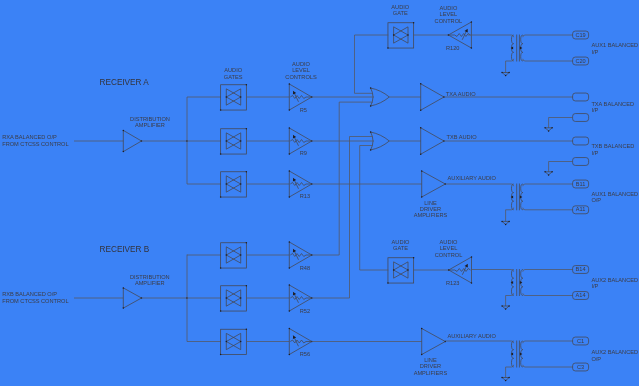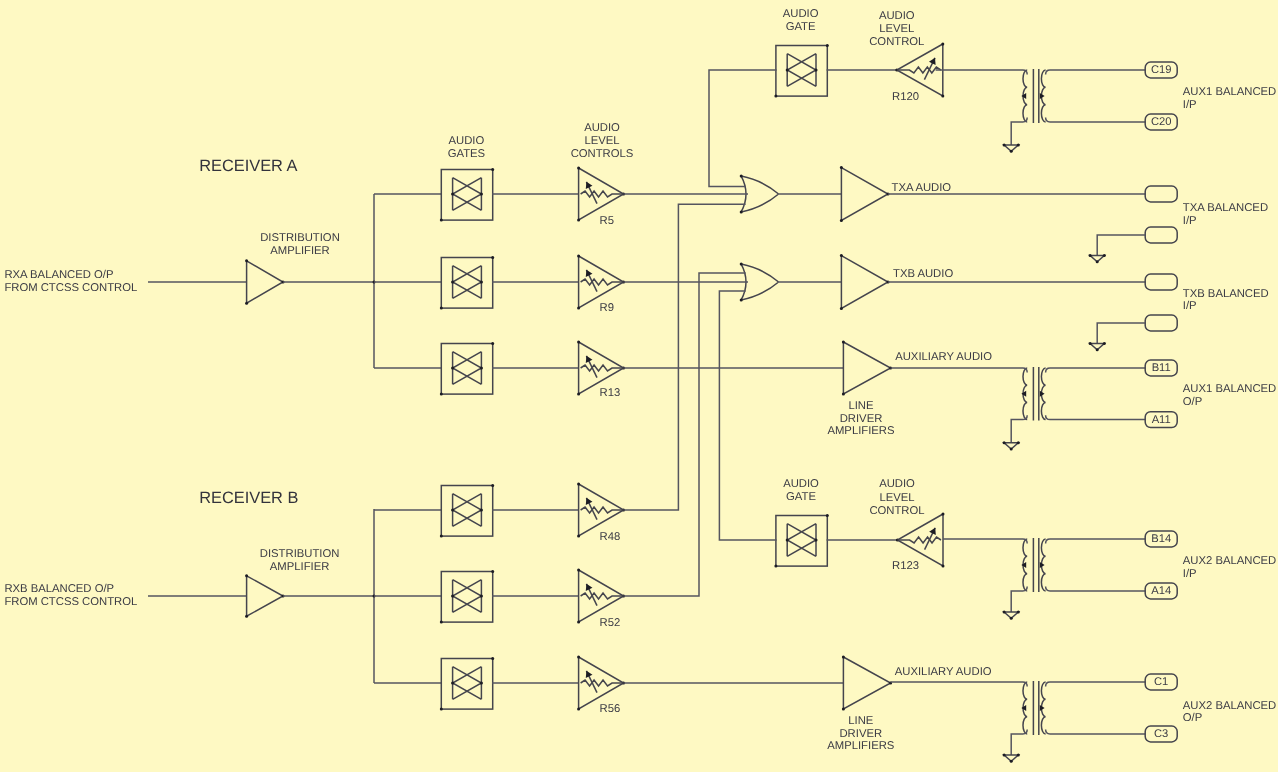--- a/index.html
+++ b/index.html
@@ -1,18 +1,18 @@
 <!DOCTYPE html>
 <html><head>
 <meta charset="utf-8">
 <title>Audio Distribution Block Diagram</title>
 <style>
   html,body{margin:0;padding:0;background:#ffffff;}
   body{width:639px;height:386px;overflow:hidden;font-family:"Liberation Sans",sans-serif;}
-  #sheet{position:relative;width:639px;height:386px;background:#fef9c3;}
+  #sheet{position:relative;width:639px;height:386px;background:#3b82f6;}
   svg{display:block;shape-rendering:geometricPrecision;}
   .w{stroke:#55555f;stroke-width:0.75;fill:none;stroke-linecap:butt;stroke-linejoin:miter;}
   .s{stroke:#45454d;stroke-width:0.75;fill:none;stroke-linejoin:miter;}
   .sf{stroke:none;fill:#1d1d24;}
   .dt{fill:#1d1d24;stroke:none;}
   text{font-family:"Liberation Sans",sans-serif;fill:#3c3c45;}
   .lb{font-size:5.65px;letter-spacing:0px;}
   .bg{font-size:8.2px;letter-spacing:0px;fill:#33333c;}
   .tm{font-size:5.6px;text-anchor:middle;fill:#3c3c45;}
 </style>

